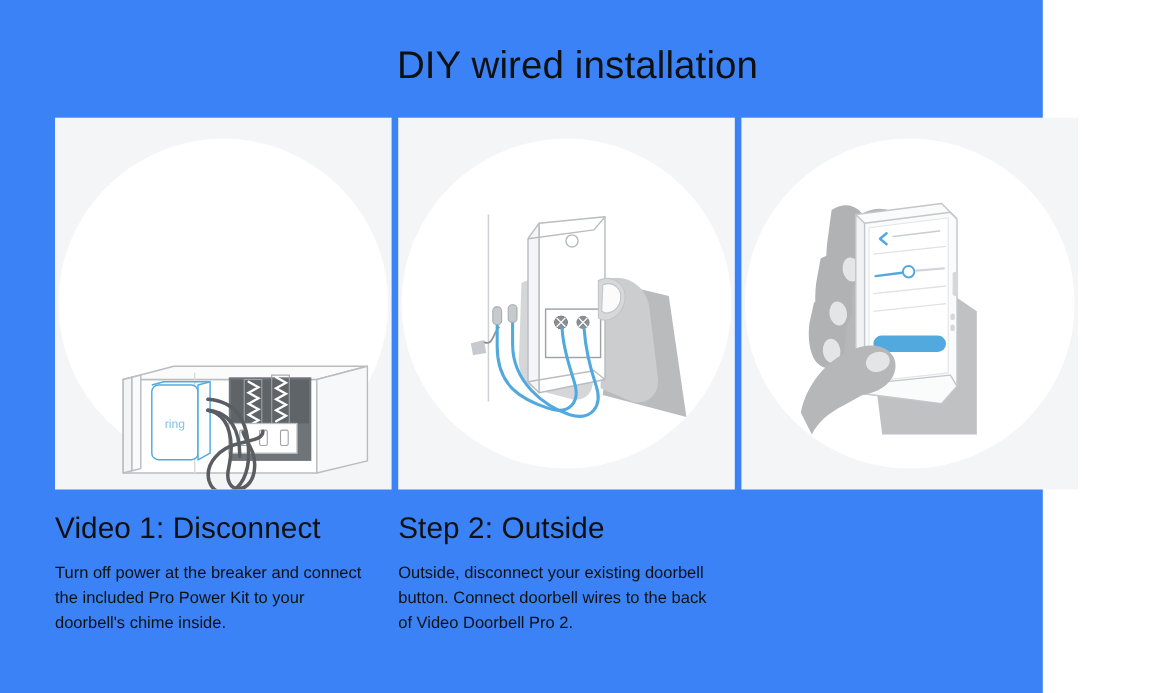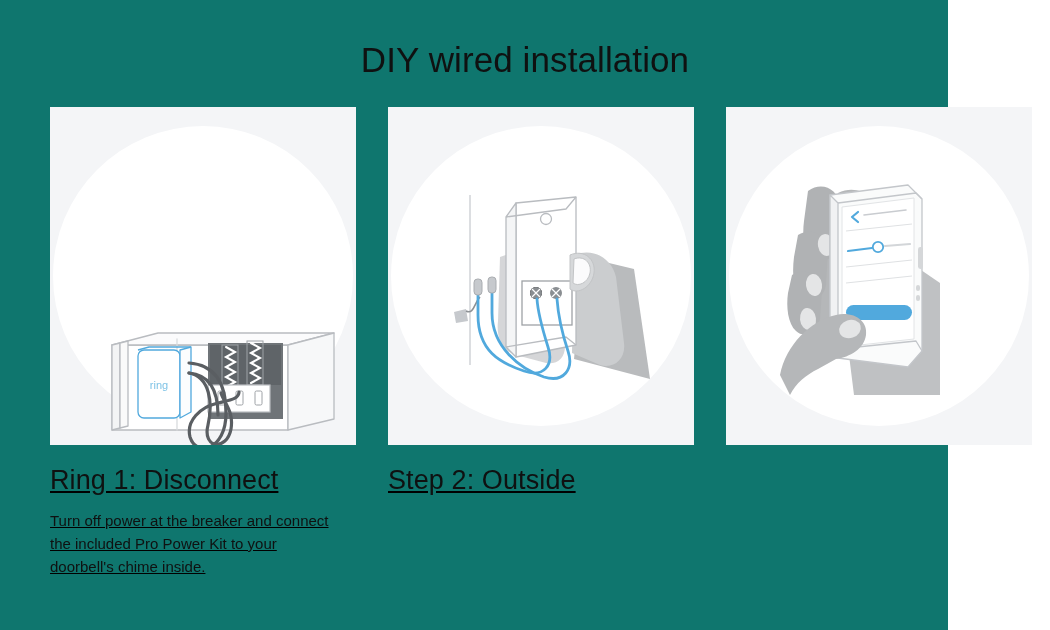--- a/index.html
+++ b/index.html
@@ -11,42 +11,41 @@
     width: 1050px;
     height: 630px;
     overflow: hidden;
     font-family: "Liberation Sans", sans-serif;
     -webkit-font-smoothing: antialiased;
   }
   .page {
     position: relative;
     width: 948px;
     height: 630px;
-    background: #0f766e;
+    background: #3b82f6;
   }
   .page-title {
     position: absolute;
     top: 14px;
     left: 0;
     width: 1050px;
     text-align: center;
     font-size: 35px;
     font-weight: 400;
     color: #0f1111;
     letter-spacing: 0.1px;
     line-height: 46px;
   }
   .steps {
     position: absolute;
     top: 107px;
     left: 50px;
     width: 950px;
     display: flex;
-    gap: 32px;
-    text-decoration: underline;
+    gap: 6px;
   }
   .step {
     width: 306px;
     flex: 0 0 306px;
   }
   .illo {
     position: relative;
     width: 306px;
     height: 338px;
     background: #f4f5f7;
@@ -139,21 +138,21 @@
 
           <g fill="none" stroke="#5a5e62" stroke-width="3.2" stroke-linecap="round">
             <path d="M139 256 C 168 258, 176 280, 176 306 C 176 344, 146 350, 140 330 C 136 314, 150 300, 168 296 C 180 293, 189 292, 189 285"></path>
             <path d="M139 266 C 162 268, 168 288, 168 308"></path>
           </g>
           <g fill="none" stroke="#5a5e62" stroke-width="3.2" stroke-linecap="round">
             <path d="M139 266 C 160 270, 163 296, 158 318 C 152 342, 177 344, 181 322 C 184 304, 174 296, 171 286"></path>
           </g>
         </svg>
       </div>
-      <h2 class="step-title">Ring 1: Disconnect</h2>
+      <h2 class="step-title">Video 1: Disconnect</h2>
       <p class="step-body">Turn off power at the breaker and connect the included Pro Power Kit to your doorbell's chime inside.</p>
     </div>
 
     <div class="step">
       <div class="illo">
         <div class="illo-circle"></div>
         <svg viewBox="0 0 306 338">
 
           <line x1="82" y1="88" x2="82" y2="258" stroke="#cdd0d4" stroke-width="1.4"></line>
 
@@ -196,20 +195,21 @@
             <path d="M104 183 L104 206 C 104 240, 132 262, 156 270 C 176 276, 186 262, 180 244 C 174 226, 170 206, 169 192"></path>
           </g>
 
           <g fill="#c6c9cd" stroke="#a9acb0" stroke-width="1">
             <rect x="86" y="172" width="8" height="16" rx="3.5"></rect>
             <rect x="100" y="170" width="8" height="16" rx="3.5"></rect>
           </g>
         </svg>
       </div>
       <h2 class="step-title">Step 2: Outside</h2>
+      <p class="step-body">Outside, disconnect your existing doorbell button. Connect doorbell wires to the back of Video Doorbell Pro 2.</p>
     </div>
 
     <div class="step">
       <div class="illo">
         <div class="illo-circle"></div>
         <svg viewBox="0 0 306 338">
 
           <path d="M176 150 L214 176 L214 288 L128 288 L120 224 Z" fill="#bfc1c3"></path>
 
           <path d="M112 86 C 132 76, 152 90, 156 112 L 176 200 C 182 226, 168 246, 146 244 L 104 238 C 86 234, 78 216, 82 196 Z" fill="#b5b7b9"></path>

